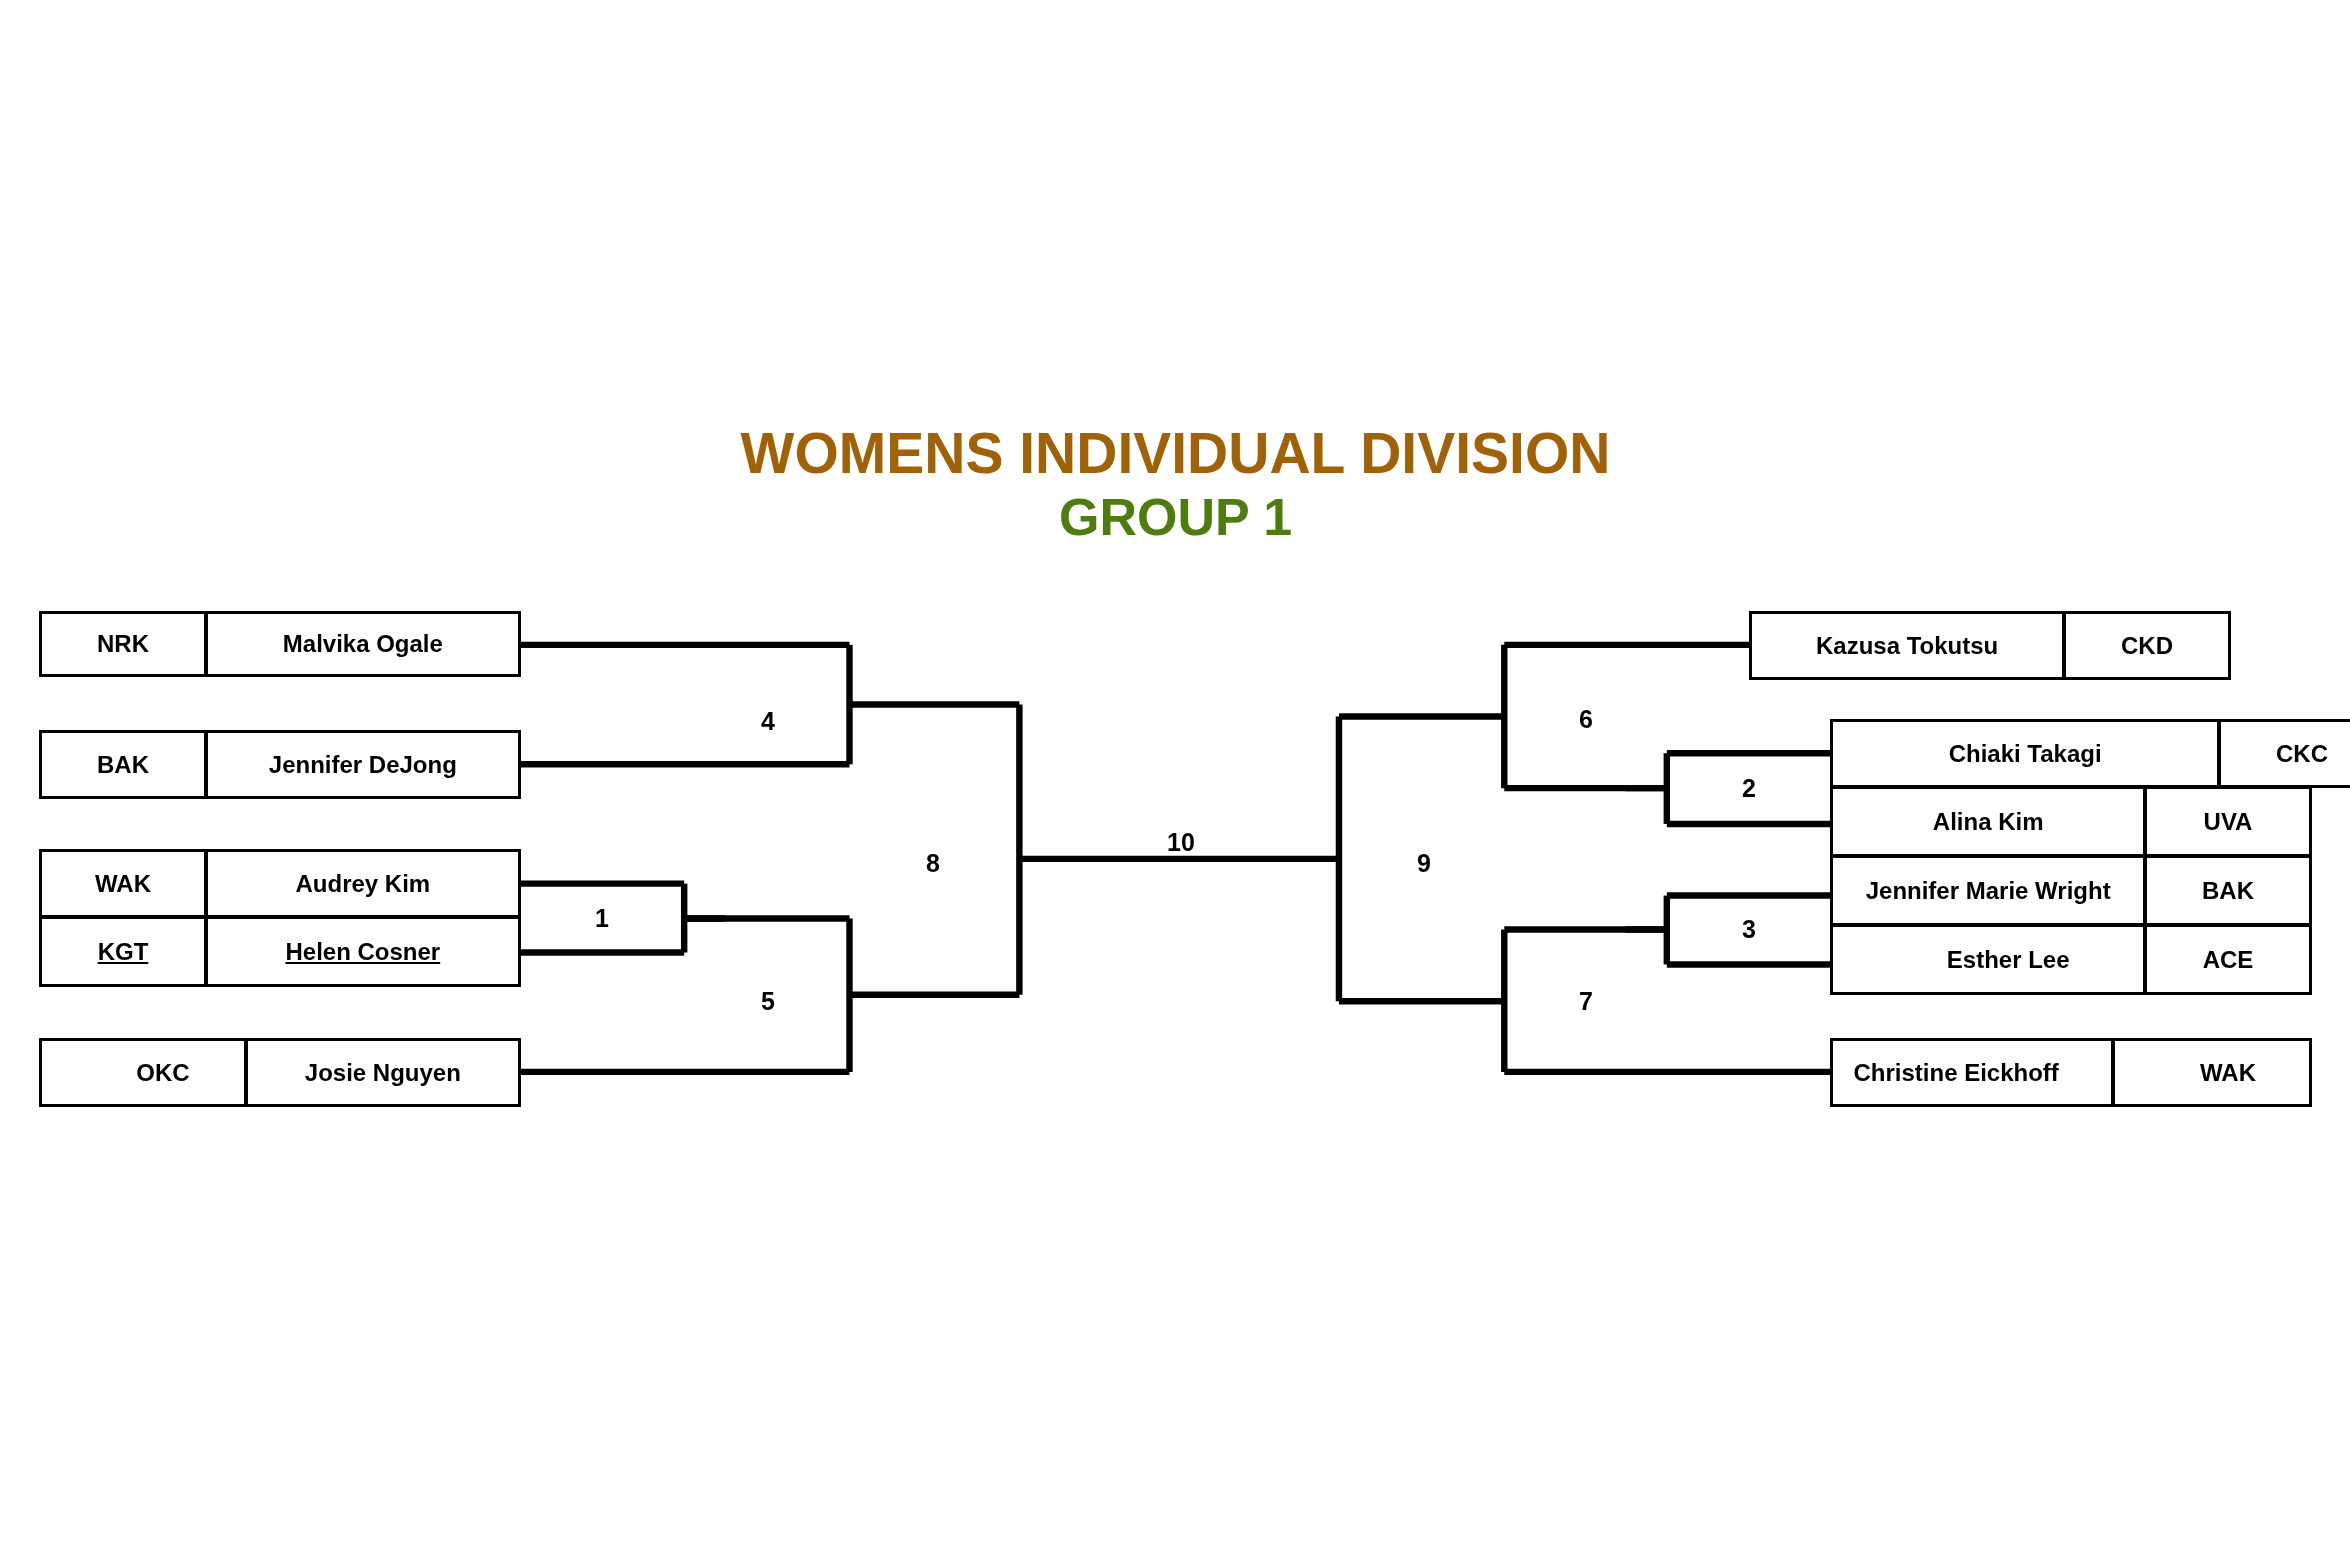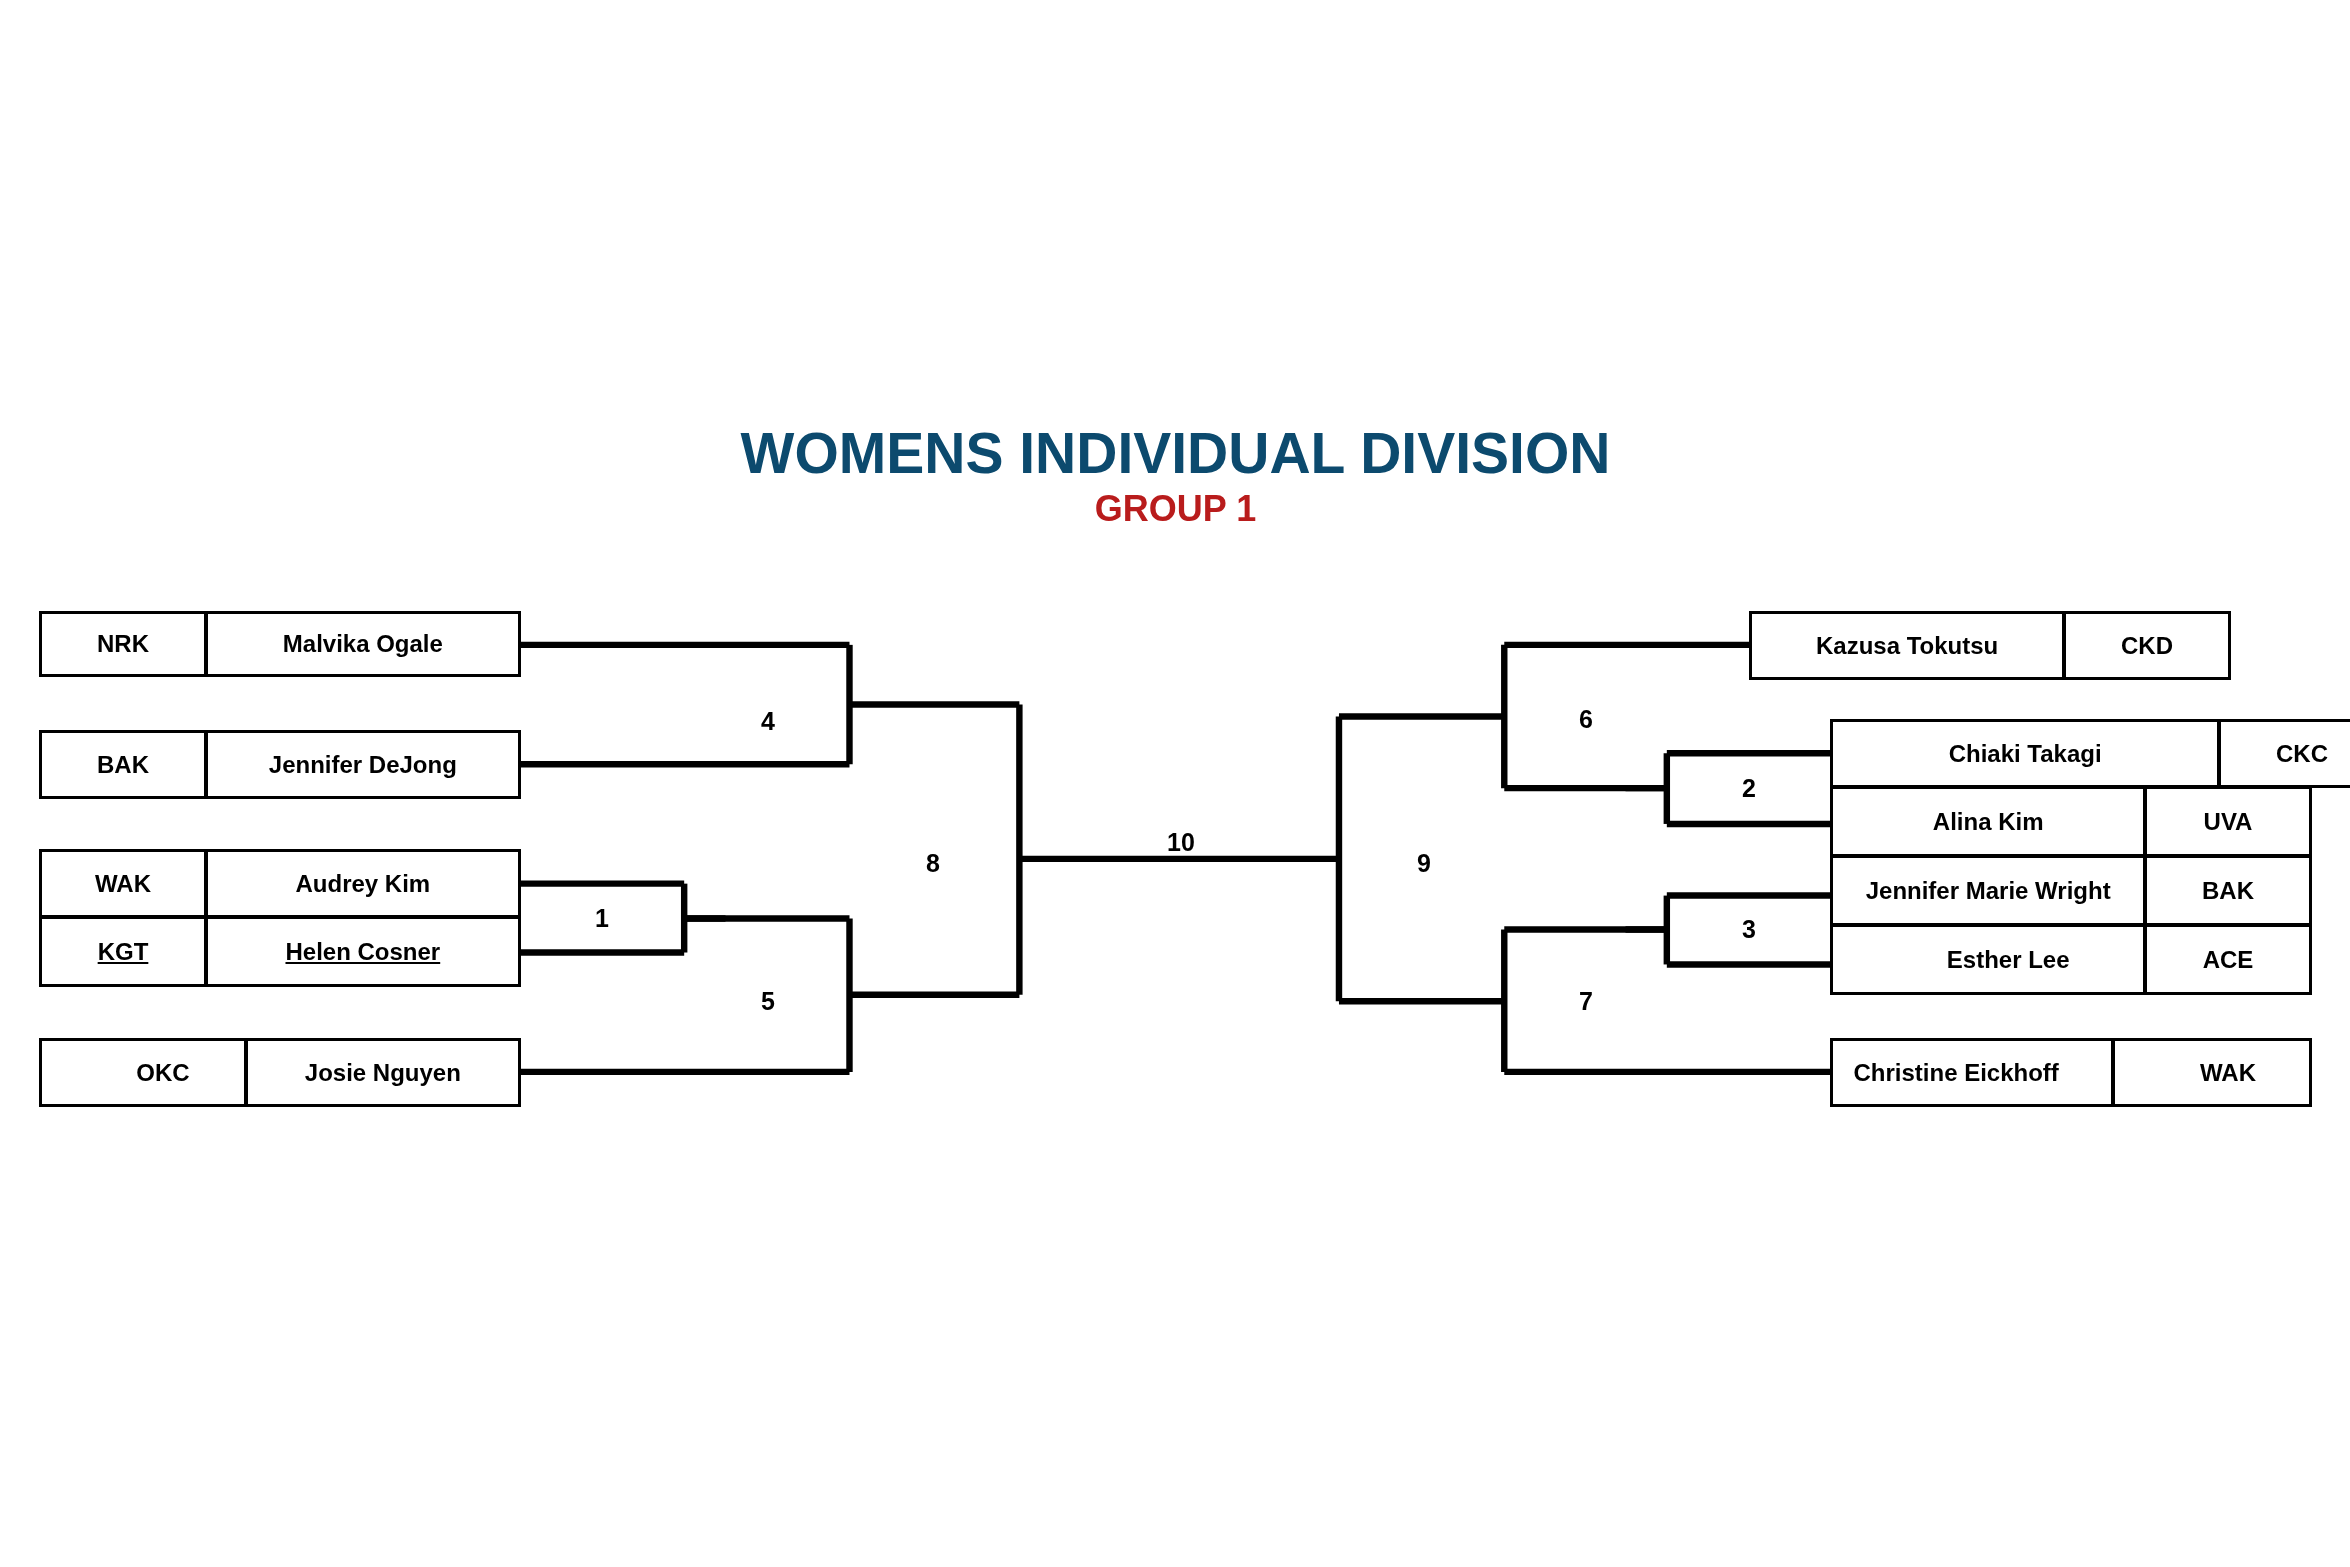--- a/index.html
+++ b/index.html
@@ -24,30 +24,30 @@
     position: absolute;
     left: 0;
     top: 424px;
     width: 2351px;
     text-align: center;
     pointer-events: none;
   }
   .title-main {
     font-size: 57px;
     font-weight: bold;
-    color: #0c4a6e;
+    color: #a16207;
     letter-spacing: 0px;
     line-height: 1.02;
     margin: 0;
     white-space: nowrap;
   }
   .title-sub {
-    font-size: 36px;
-    font-weight: bold;
-    color: #b91c1c;
+    font-size: 52px;
+    font-weight: bold;
+    color: #4d7c0f;
     line-height: 1.02;
     margin: 9.2px 0 0 0;
     white-space: nowrap;
   }
   svg.lines {
     position: absolute;
     left: 0;
     top: 0;
     width: 2351px;
     height: 1568px;

